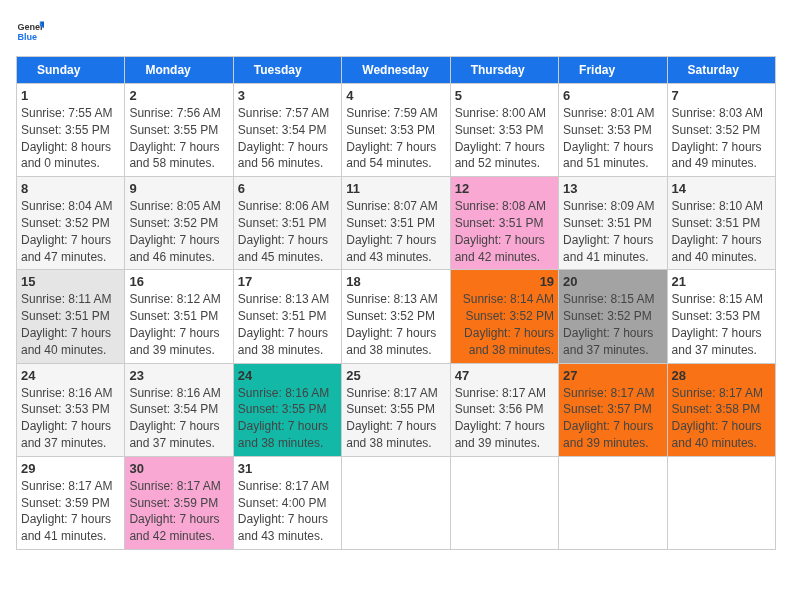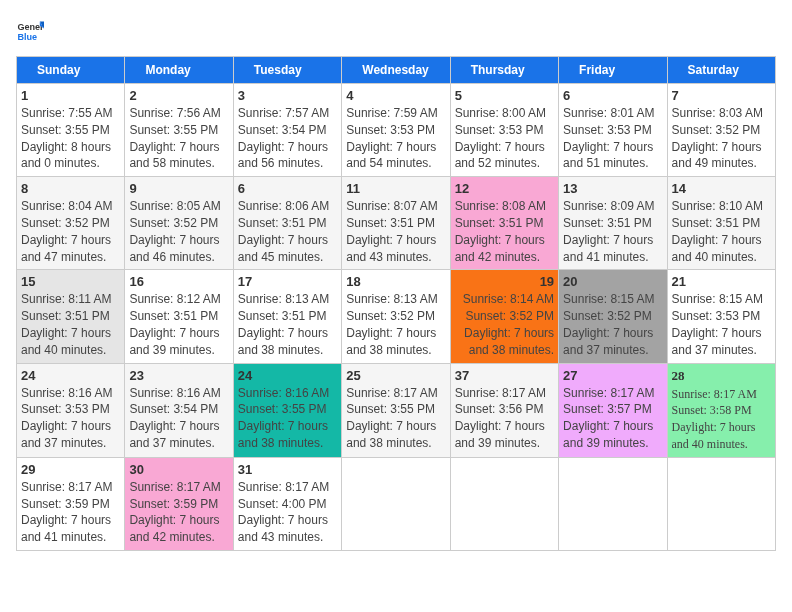--- a/index.html
+++ b/index.html
@@ -315,36 +315,36 @@
       </td>
         <td style="background-color: rgb(245, 245, 245);">
         <span class="day-num">25</span>
         <div class="day-info">
           Sunrise: 8:17 AM<br>
           Sunset: 3:55 PM<br>
           Daylight: 7 hours and 38 minutes.
         </div>
       </td>
         <td style="background-color: rgb(245, 245, 245);">
-        <span class="day-num">37</span>
+        <span class="day-num">47</span>
         <div class="day-info">
           Sunrise: 8:17 AM<br>
           Sunset: 3:56 PM<br>
           Daylight: 7 hours and 39 minutes.
         </div>
       </td>
-        <td style="background-color: #f0abfc;">
+        <td style="background-color: #f97316;">
         <span class="day-num">27</span>
         <div class="day-info">
           Sunrise: 8:17 AM<br>
           Sunset: 3:57 PM<br>
           Daylight: 7 hours and 39 minutes.
         </div>
       </td>
-        <td style="background-color: #86efac; font-family: Liberation Serif, serif;">
+        <td style="background-color: #f97316;">
         <span class="day-num">28</span>
         <div class="day-info">
           Sunrise: 8:17 AM<br>
           Sunset: 3:58 PM<br>
           Daylight: 7 hours and 40 minutes.
         </div>
       </td>
       </tr>
       <tr>
         <td style="background-color: rgb(255, 255, 255);">

